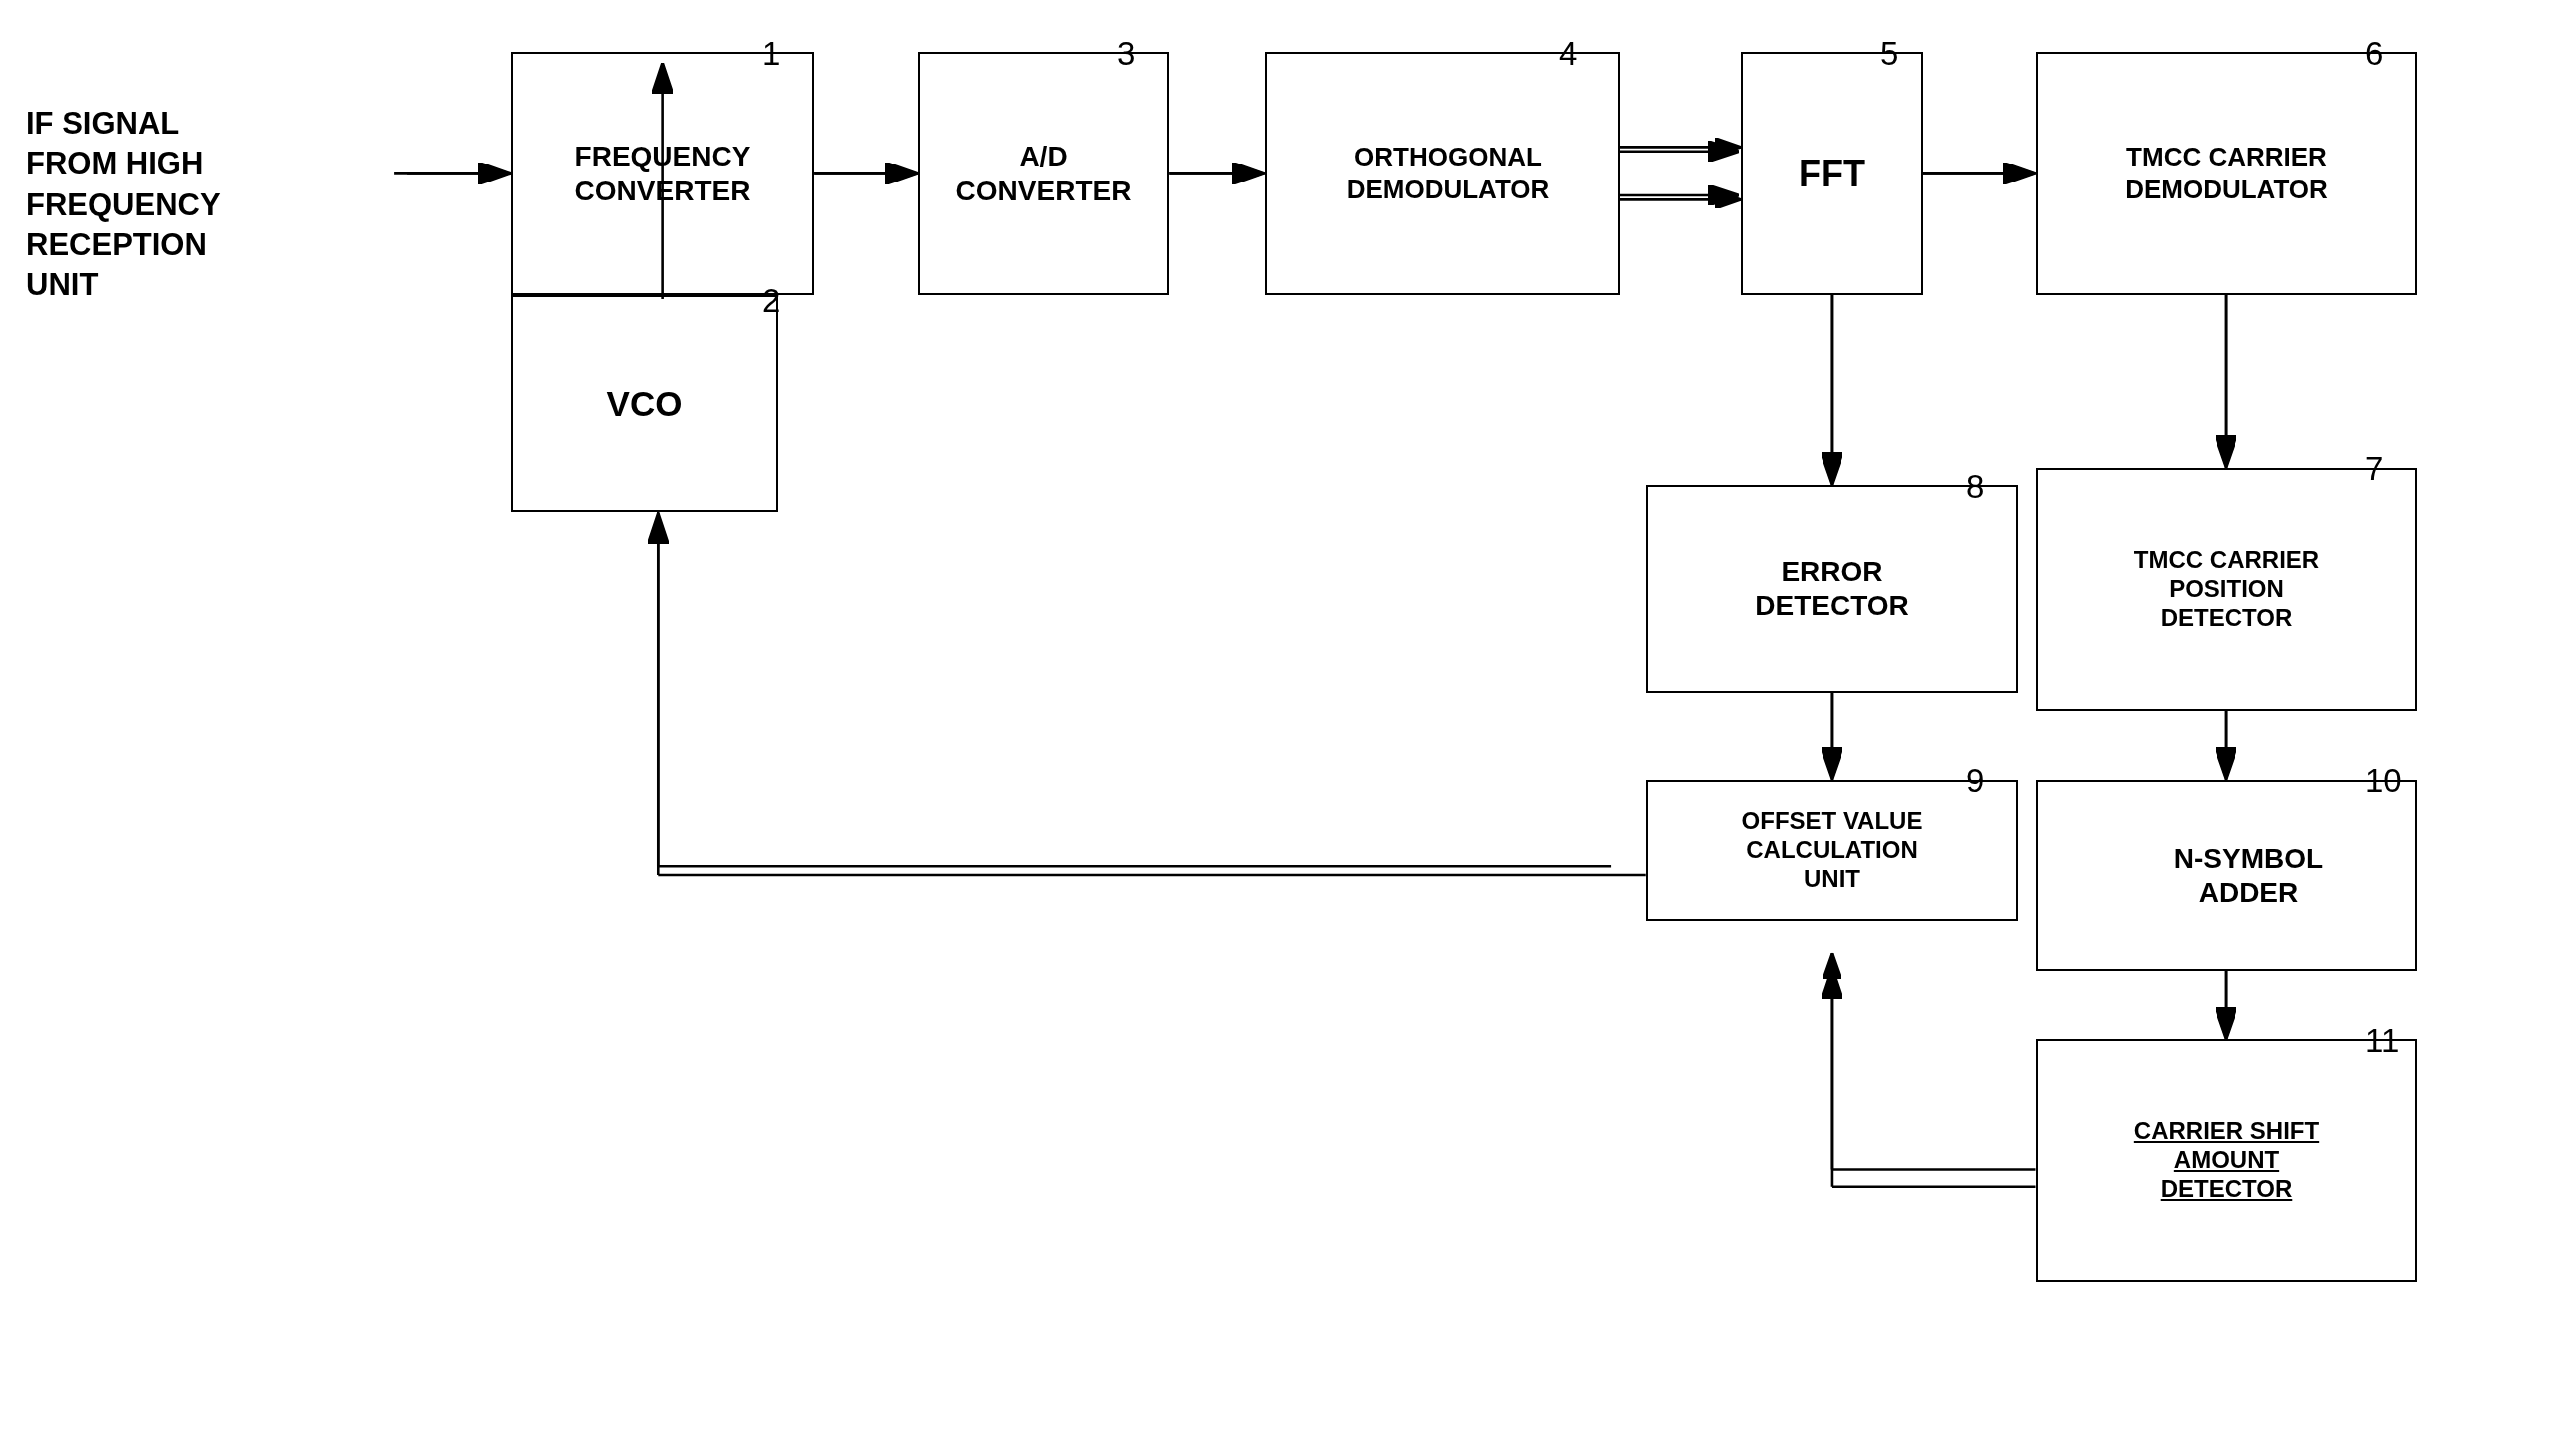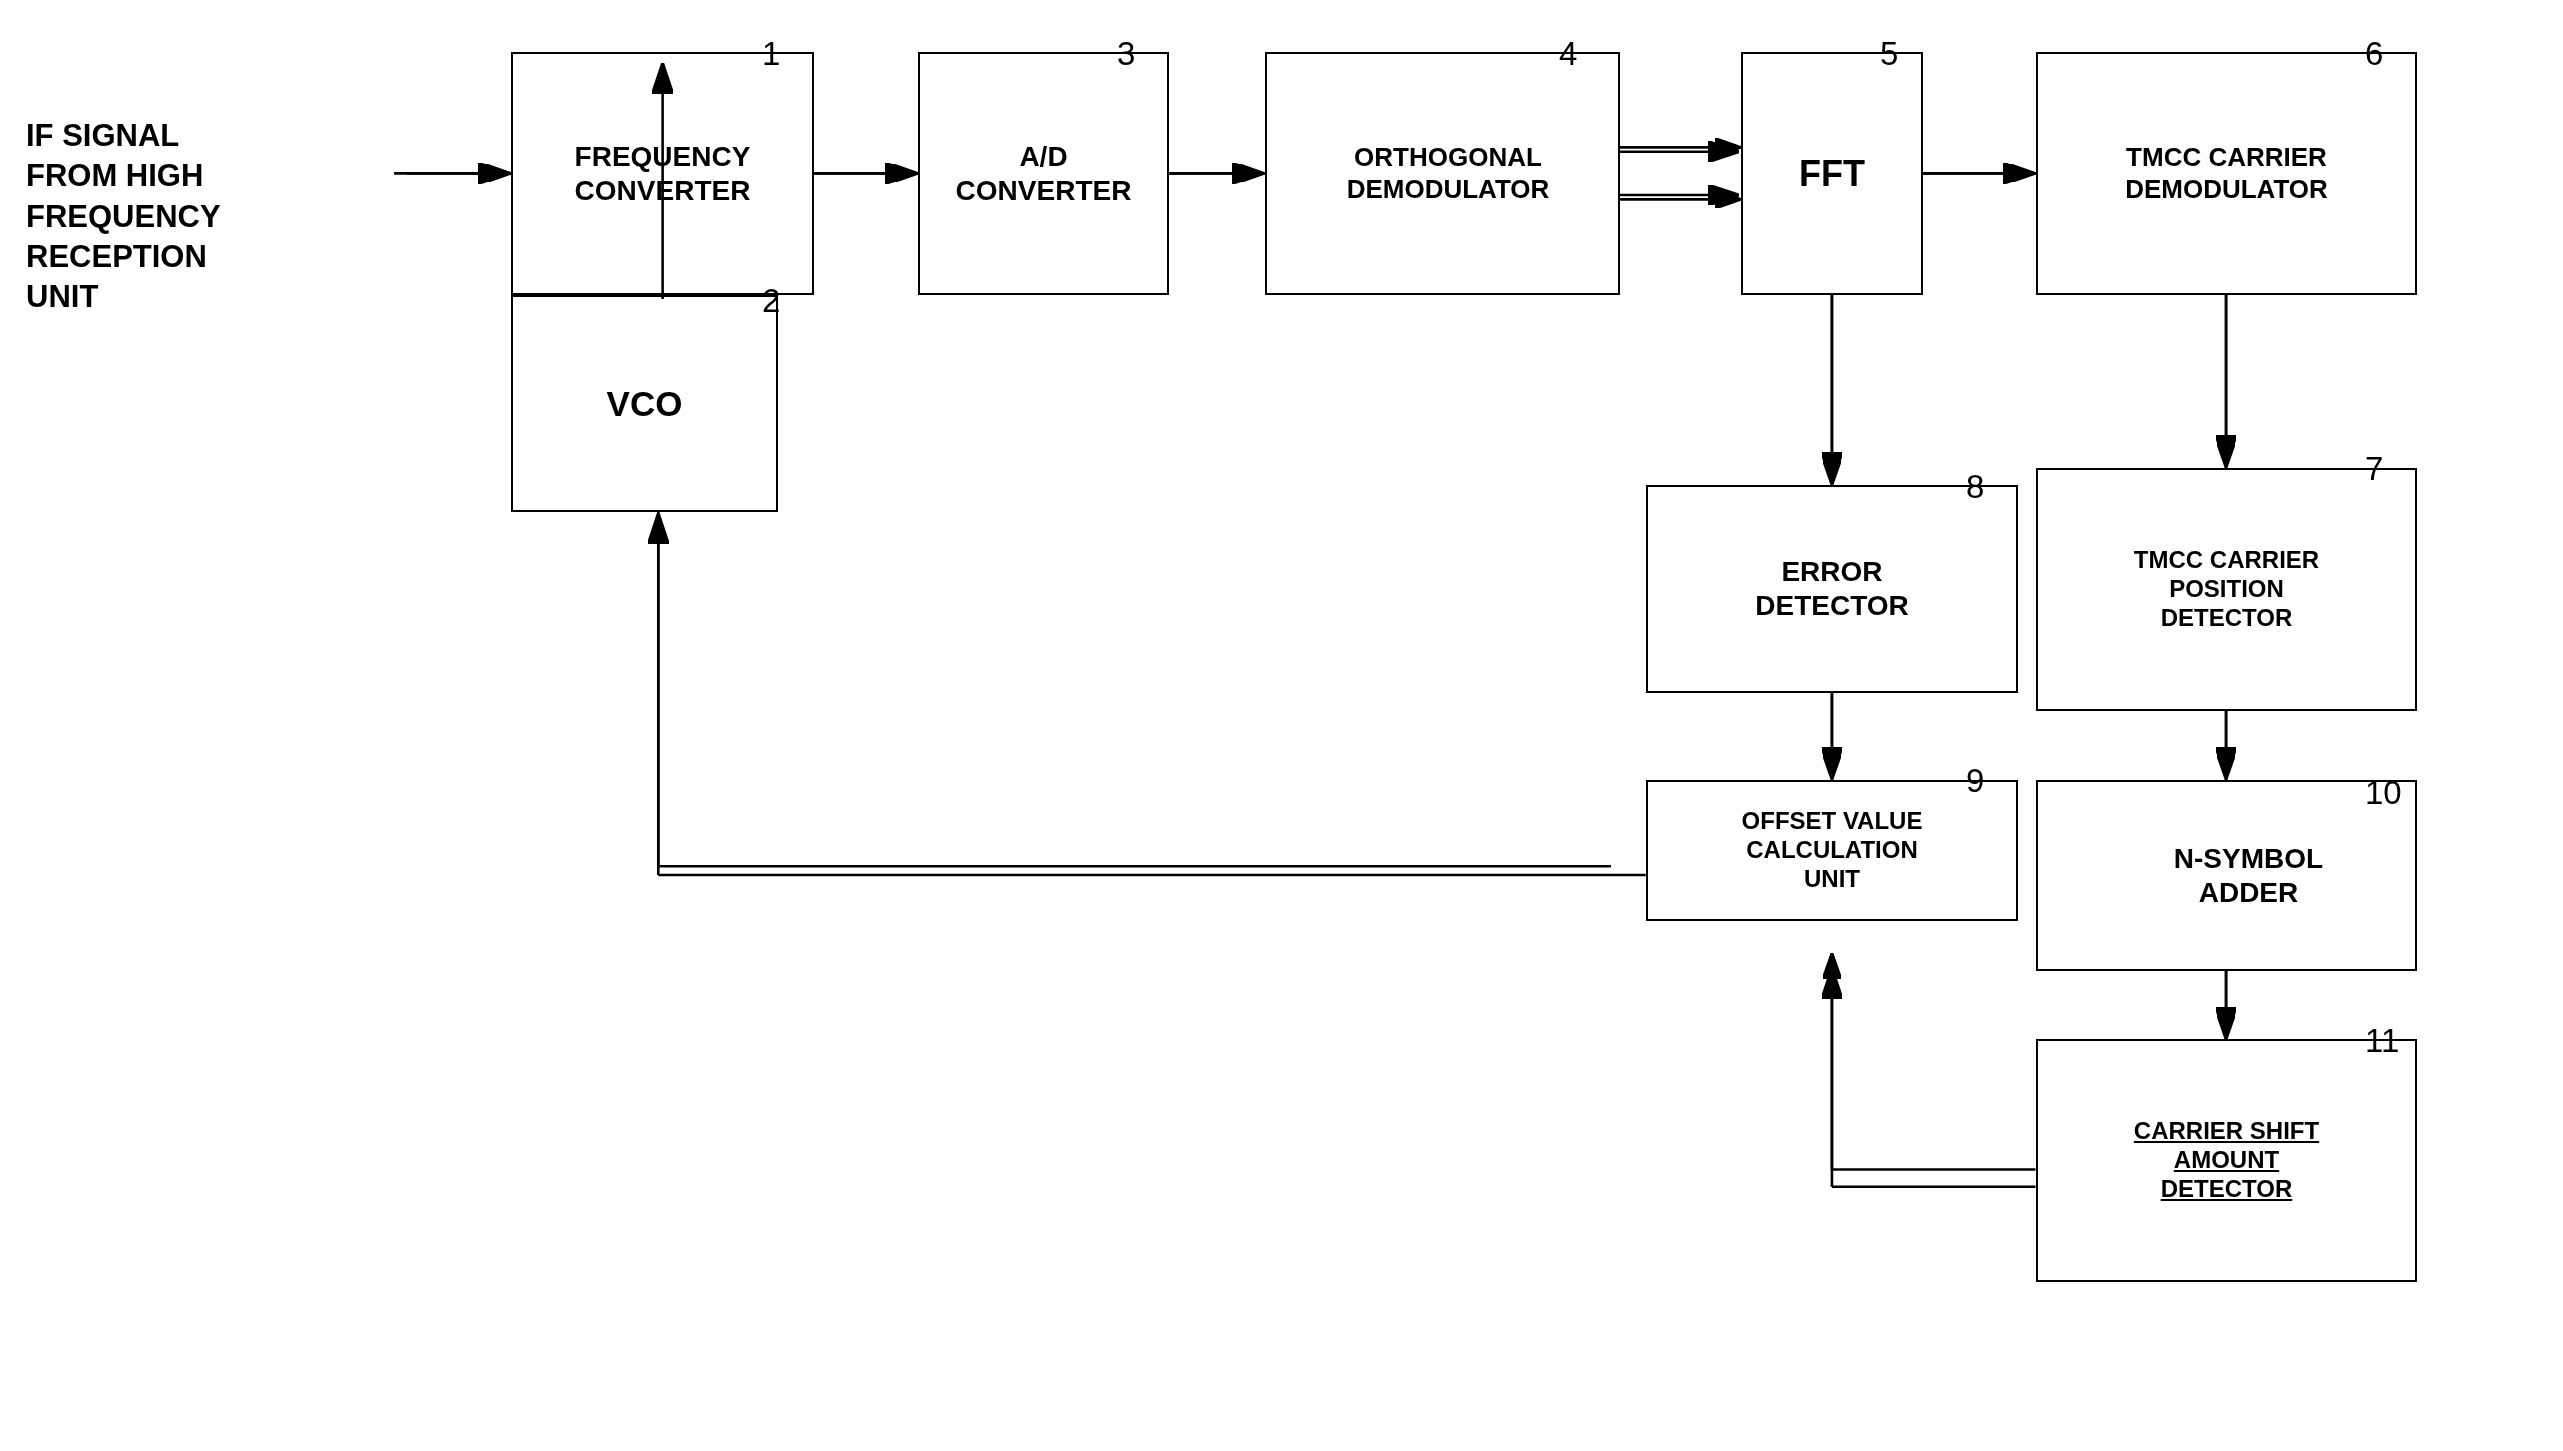--- a/index.html
+++ b/index.html
@@ -99,21 +99,21 @@
     <line x1="1860" y1="1000" x2="760" y2="1000" stroke="#000" stroke-width="3"></line>
     <line x1="760" y1="1000" x2="760" y2="430" stroke="#000" stroke-width="3" marker-end="url(#arrowhead)"></line>
 
     <line x1="760" y1="180" x2="760" y2="330" stroke="#000" stroke-width="3"></line>
     <line x1="760" y1="180" x2="760" y2="180" stroke="#000" stroke-width="3"></line>
 
     <line x1="760" y1="330" x2="760" y2="70" stroke="#000" stroke-width="3" marker-end="url(#arrowhead)"></line>
 
   </svg>
 
-  <div class="label" style="left: 26px; top: 104px; font-size: 31px; line-height: 1.3; margin-top: 12px;">
+  <div class="label" style="left: 26px; top: 104px; font-size: 31px; line-height: 1.3;">
     IF SIGNAL<br>FROM HIGH<br>FREQUENCY<br>RECEPTION<br>UNIT
   </div>
 
   <div class="block" style="left: 511px; top: 52px; width: 303px; height: 243px; font-size: 28px;">
     FREQUENCY<br>CONVERTER
   </div>
   <span class="ref-num" style="left: 762px; top: 35px;">1</span>
 
   <div class="block" style="left: 511px; top: 295px; width: 267px; height: 217px; font-size: 35px;">
     VCO
@@ -151,21 +151,21 @@
   <span class="ref-num" style="left: 1966px; top: 468px;">8</span>
 
   <div class="block" style="left: 1646px; top: 780px; width: 372px; height: 141px; font-size: 24px;">
     OFFSET VALUE<br>CALCULATION<br>UNIT
   </div>
   <span class="ref-num" style="left: 1966px; top: 762px;">9</span>
 
   <div class="block" style="left: 2036px; top: 780px; width: 381px; height: 191px; font-size: 28px; padding-left: 44px;">
     N-SYMBOL<br>ADDER
   </div>
-  <span class="ref-num" style="left: 2365px; top: 762px; margin-top: 12px;">10</span>
+  <span class="ref-num" style="left: 2365px; top: 762px;">10</span>
 
   <div class="block" style="left: 2036px; top: 1039px; width: 381px; height: 243px; font-size: 24px; text-decoration: underline;">
     CARRIER SHIFT<br>AMOUNT<br>DETECTOR
   </div>
   <span class="ref-num" style="left: 2365px; top: 1022px;">11</span>
 
   <svg style="position:absolute;top:0;left:0;width:2563px;height:1452px;overflow:visible;" viewBox="0 0 2959 1676" width="2563" height="1452">
     <defs>
       <marker id="arr" markerWidth="12" markerHeight="8" refX="11" refY="4" orient="auto">
         <polygon points="0 0, 12 4, 0 8" fill="#000"></polygon>

